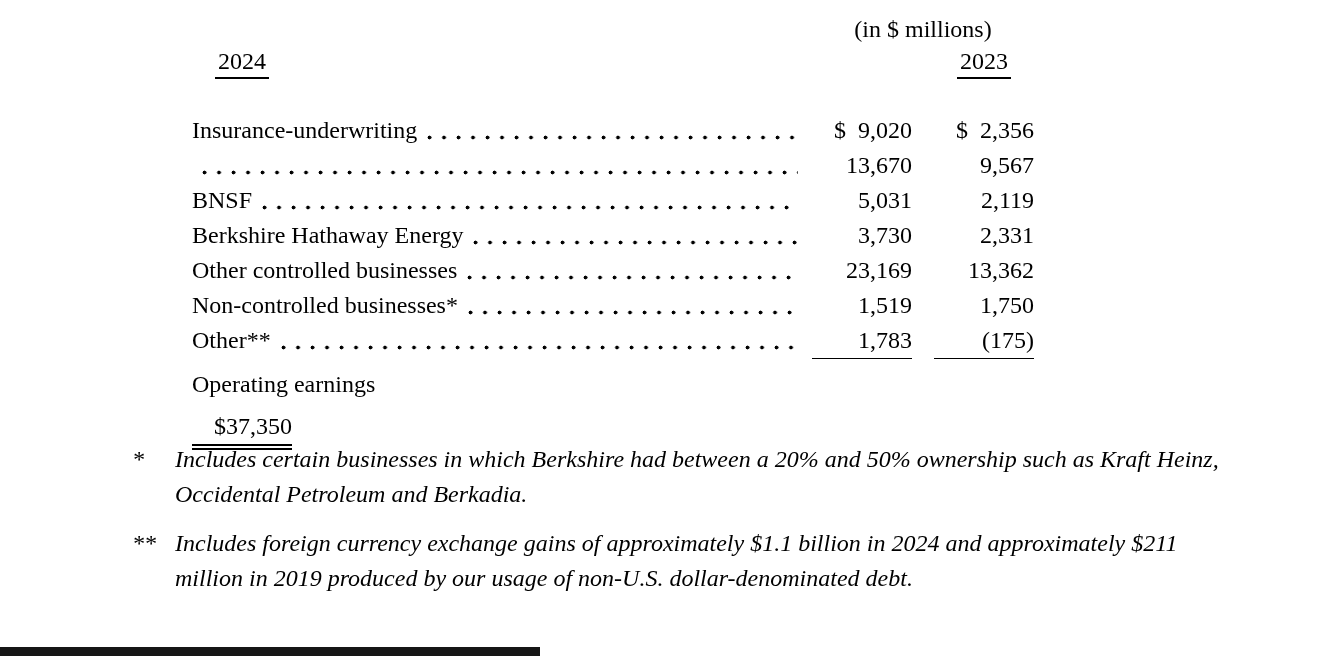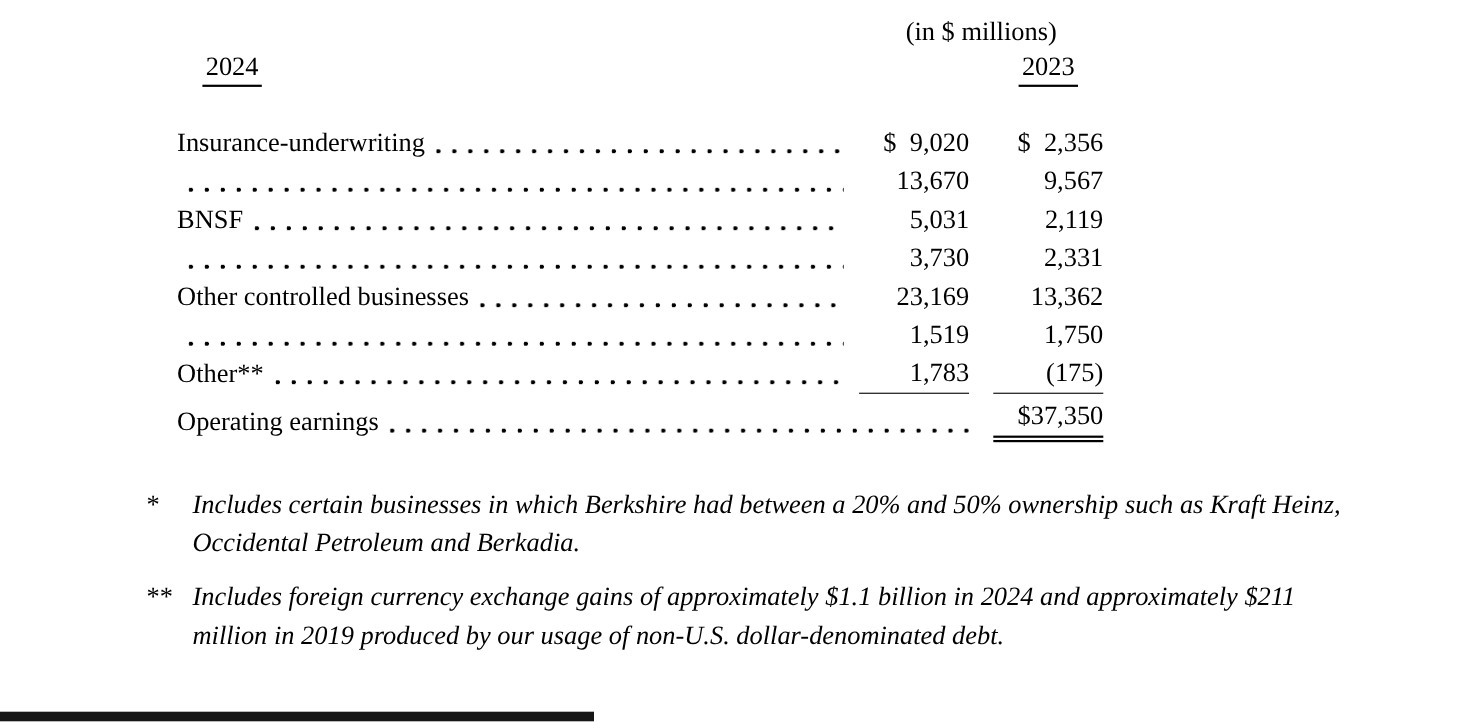--- a/index.html
+++ b/index.html
@@ -7,51 +7,51 @@
     width: 1344px; height: 656px;
     background: #ffffff;
     color: #000000;
     font-family: "Liberation Serif", serif;
     overflow: hidden;
   }
   .page { position: relative; width: 1344px; height: 656px; background: #fff; }
 
   
   .table-wrap {
-    position: absolute; left: 161px; top: 12px; width: 842px;
+    position: absolute; left: 192px; top: 12px; width: 842px;
     font-size: 24px; line-height: 35px;
   }
   .units-row { display: flex; justify-content: flex-end; }
   .units-box { width: 222px; display: flex; justify-content: center; }
   .units-box span { white-space: nowrap; }
 
   .colheads { display: flex; justify-content: space-between; }
   .year { flex: none; width: 100px; display: flex; justify-content: center; }
   .year + .year { margin-left: 22px; }
   .year span {
     display: inline-block; line-height: 29px;
     border-bottom: 2px solid #000; padding: 0 3px 1px;
   }
 
   .rows { margin-top: 34px; }
-  .row { display: flex; align-items: flex-end; height: 35px; }
+  .row { display: flex; align-items: flex-start; height: 35px; }
   .row-label { white-space: pre; }
   .dots {
     flex: 1; align-self: flex-end;
     height: 7px; margin: 0 14px 7px 10px;
     background-image: radial-gradient(circle at 2.5px 3.5px, #000 1.7px, transparent 2.2px);
     background-size: 14.5px 7px;
     background-repeat: repeat-x;
   }
   .val { flex: none; width: 100px; text-align: right; white-space: pre; }
   .val + .val { margin-left: 22px; }
   
   .rows .row:last-child .val { border-bottom: 1.8px solid #000; }
   
-  .total-row { margin-top: 9px; }
+  .total-row { margin-top: 9px; flex-direction: column; }
   .total-row .val { border-bottom: 6px double #000; }
 
   
   .footnotes {
     position: absolute; left: 132px; top: 442px; width: 1118px;
     font-size: 24px; line-height: 35px; font-style: italic;
   }
   .footnote { display: flex; margin-bottom: 14px; }
   .fn-marker { flex: none; width: 43px; }
   .fn-text { flex: 1; }
@@ -99,33 +99,35 @@
   </div>
 
   <div class="row">
     <span class="row-label">BNSF</span>
     <span class="dots"></span>
     <span class="val">5,031</span>
     <span class="val">2,119</span>
   </div>
 
   <div class="row">
+    <span class="row-label">Berkshire Hathaway Energy</span>
     <span class="dots"></span>
     <span class="val">3,730</span>
     <span class="val">2,331</span>
   </div>
 
   <div class="row">
     <span class="row-label">Other controlled businesses</span>
     <span class="dots"></span>
     <span class="val">23,169</span>
     <span class="val">13,362</span>
   </div>
 
   <div class="row">
+    <span class="row-label">Non-controlled businesses*</span>
     <span class="dots"></span>
     <span class="val">1,519</span>
     <span class="val">1,750</span>
   </div>
 
   <div class="row">
     <span class="row-label">Other**</span>
     <span class="dots"></span>
     <span class="val">1,783</span>
     <span class="val">(175)</span>

